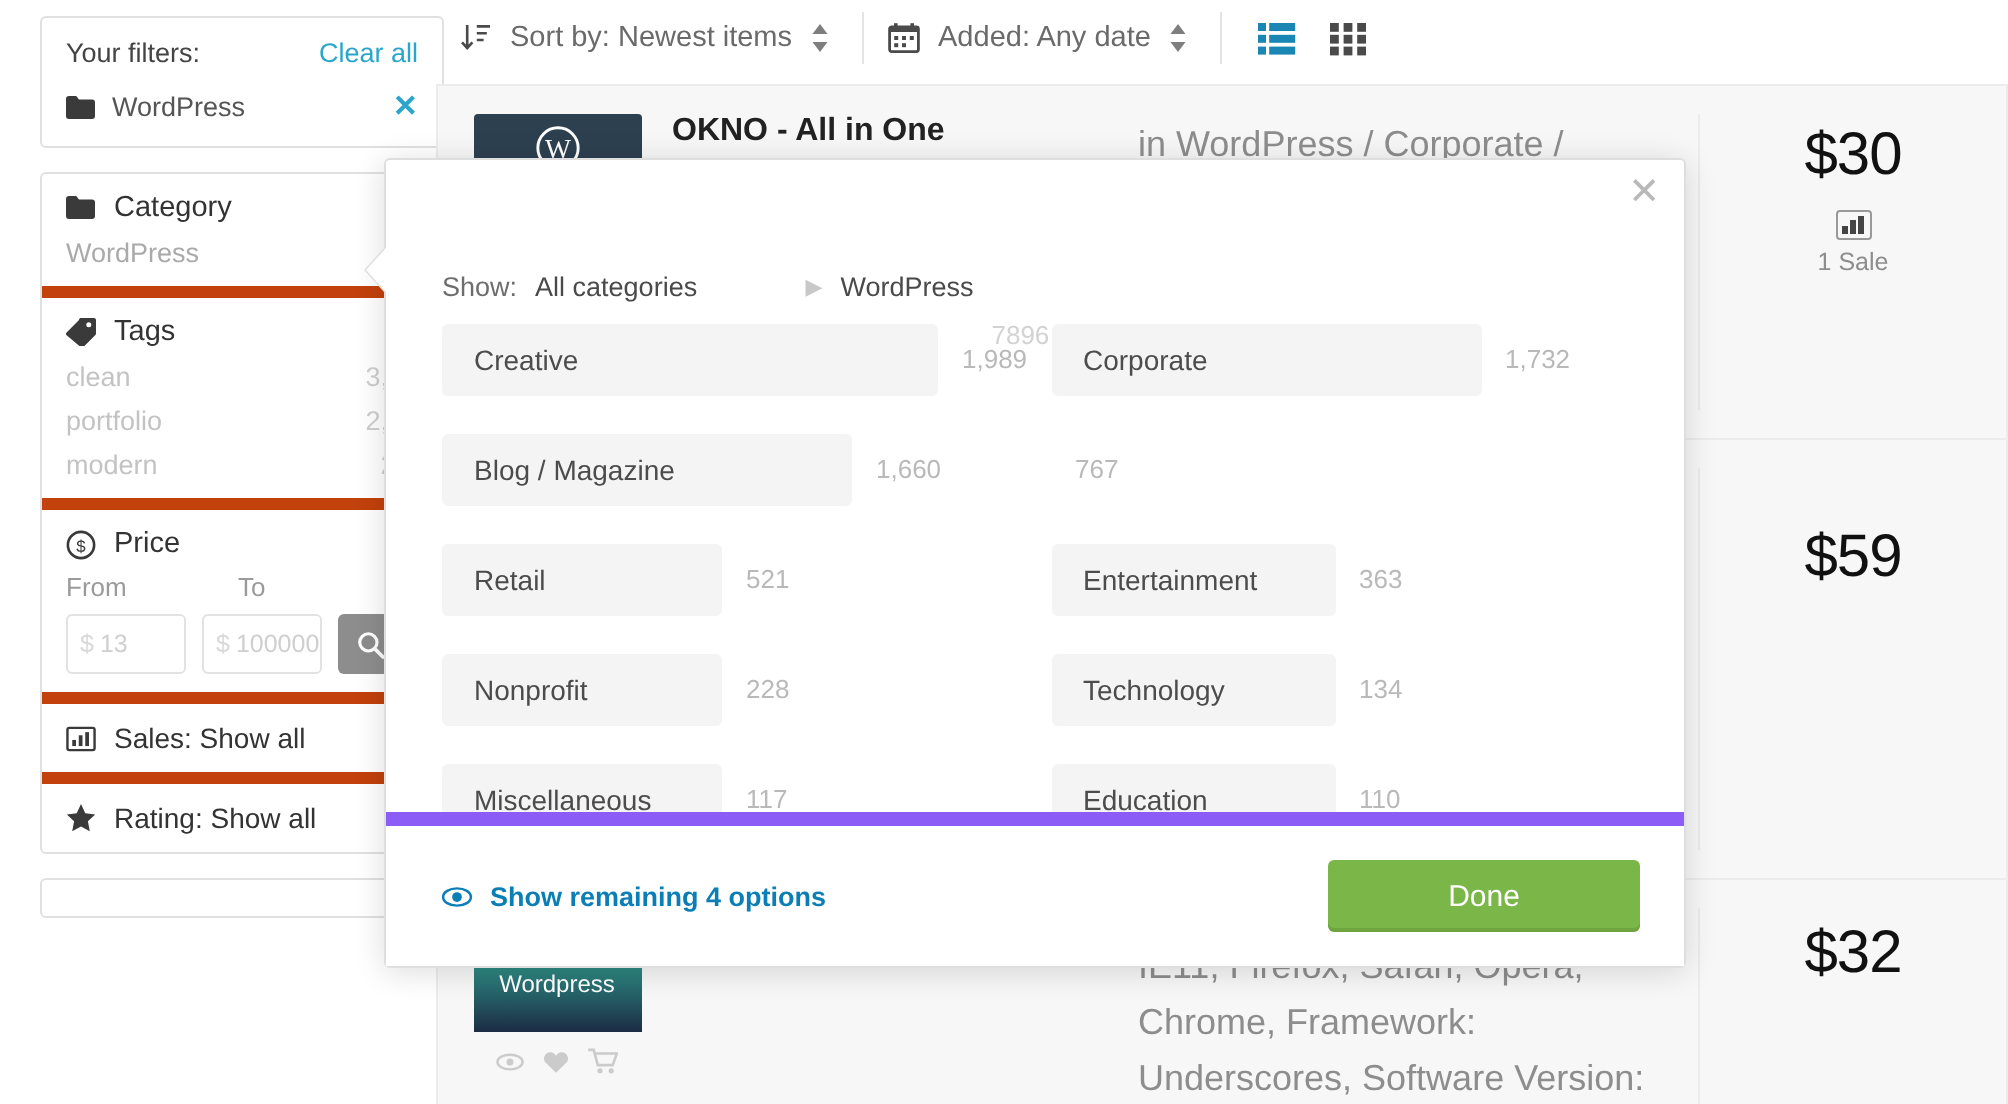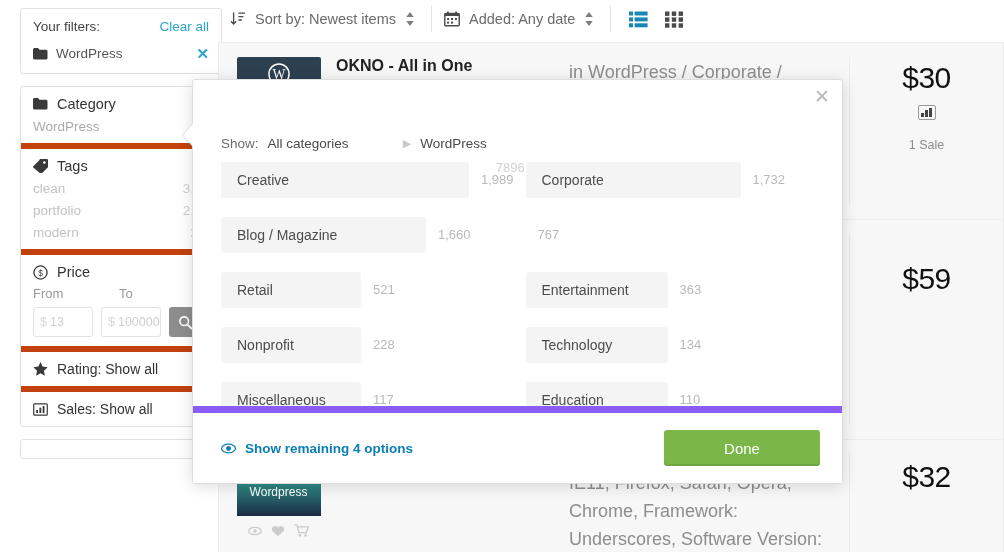--- a/index.html
+++ b/index.html
@@ -104,21 +104,21 @@
   .thumb-tango span.t2 { font-weight:normal; }
   .r-main { flex:1; padding-left:12px; }
   .r-title { font-size:16px; font-weight:bold; color:#222; }
   .r-author { font-size:12.5px; color:#2ba6cb; }
   .r-meta { font-size:18px; color:#8d8d8d; width:262px; line-height:1.55; }
   .r-price-col {
     width:154px; display:flex; flex-direction:column; align-items:center;
     border-left:1px solid #ececec; justify-content:flex-start; padding-top:4px;
   }
   .r-price { font-size:30px; color:#111; letter-spacing:-0.5px; }
-  .r-sales { font-size:12.5px; color:#8d8d8d; margin-top:18px; }
+  .r-sales { font-size:12.5px; color:#8d8d8d; margin-top:4px; }
   .sale-ico {
     border:1px solid #999; border-radius:2px; width:18px; height:15px;
     display:flex; align-items:flex-end; justify-content:center; gap:1.5px;
     padding-bottom:2px; margin-top:10px;
   }
   .sale-ico i { width:2.5px; background:#444; display:block; }
   .cart-icons { display:flex; gap:9px; margin-top:8px; opacity:.35; }
 
   
   .modal {
@@ -270,49 +270,49 @@
                   <line x1="10.2" y1="10.2" x2="14.4" y2="14.4" stroke="#fff" stroke-width="1.9" stroke-linecap="round"></line>
                 </svg>
             </span>
           </div>
         </div>
       </div>
 
       <div class="panel-row">
         <div class="stat-row">
           <span class="icon">
+            <svg width="15" height="13" viewBox="0 0 16 14">
+                <rect x="0.7" y="1" width="14.6" height="12" fill="none" stroke="#3a3a3a" stroke-width="1.3" rx="1"></rect>
+                <rect x="3.3" y="7.5" width="2" height="3.3" fill="#3a3a3a"></rect>
+                <rect x="6.8" y="5" width="2" height="5.8" fill="#3a3a3a"></rect>
+                <rect x="10.3" y="3.3" width="2" height="7.5" fill="#3a3a3a"></rect>
+              </svg>
+          </span>
+          <span>Sales: Show all</span>
+          <span class="caret">
+            <svg width="9" height="13" viewBox="0 0 9 13">
+                <path d="M4.5 0 8 4.6H1z" fill="#b8b8b8"></path>
+                <path d="M4.5 13 1 8.4h7z" fill="#b8b8b8"></path>
+              </svg>
+          </span>
+        </div>
+      </div>
+
+      <div class="panel-row">
+        <div class="stat-row">
+          <span class="icon">
             <svg width="15" height="14" viewBox="0 0 16 15">
                 <path d="M8 0l2.3 4.9 5.3.7-3.9 3.7 1 5.3L8 12l-4.7 2.6 1-5.3L.4 5.6l5.3-.7z" fill="#3a3a3a"></path>
               </svg>
           </span>
           <span>Rating: Show all</span>
           <span class="caret">
             <svg width="9" height="13" viewBox="0 0 9 13">
                 <path d="M4.5 0 8 4.6H1z" fill="#8e8e8e"></path>
                 <path d="M4.5 13 1 8.4h7z" fill="#8e8e8e"></path>
-              </svg>
-          </span>
-        </div>
-      </div>
-
-      <div class="panel-row">
-        <div class="stat-row">
-          <span class="icon">
-            <svg width="15" height="13" viewBox="0 0 16 14">
-                <rect x="0.7" y="1" width="14.6" height="12" fill="none" stroke="#3a3a3a" stroke-width="1.3" rx="1"></rect>
-                <rect x="3.3" y="7.5" width="2" height="3.3" fill="#3a3a3a"></rect>
-                <rect x="6.8" y="5" width="2" height="5.8" fill="#3a3a3a"></rect>
-                <rect x="10.3" y="3.3" width="2" height="7.5" fill="#3a3a3a"></rect>
-              </svg>
-          </span>
-          <span>Sales: Show all</span>
-          <span class="caret">
-            <svg width="9" height="13" viewBox="0 0 9 13">
-                <path d="M4.5 0 8 4.6H1z" fill="#b8b8b8"></path>
-                <path d="M4.5 13 1 8.4h7z" fill="#b8b8b8"></path>
               </svg>
           </span>
         </div>
       </div>
     </div>
 
     <div class="panel" style="height:20px"></div>
   </div>
 
   <div class="topbar">

